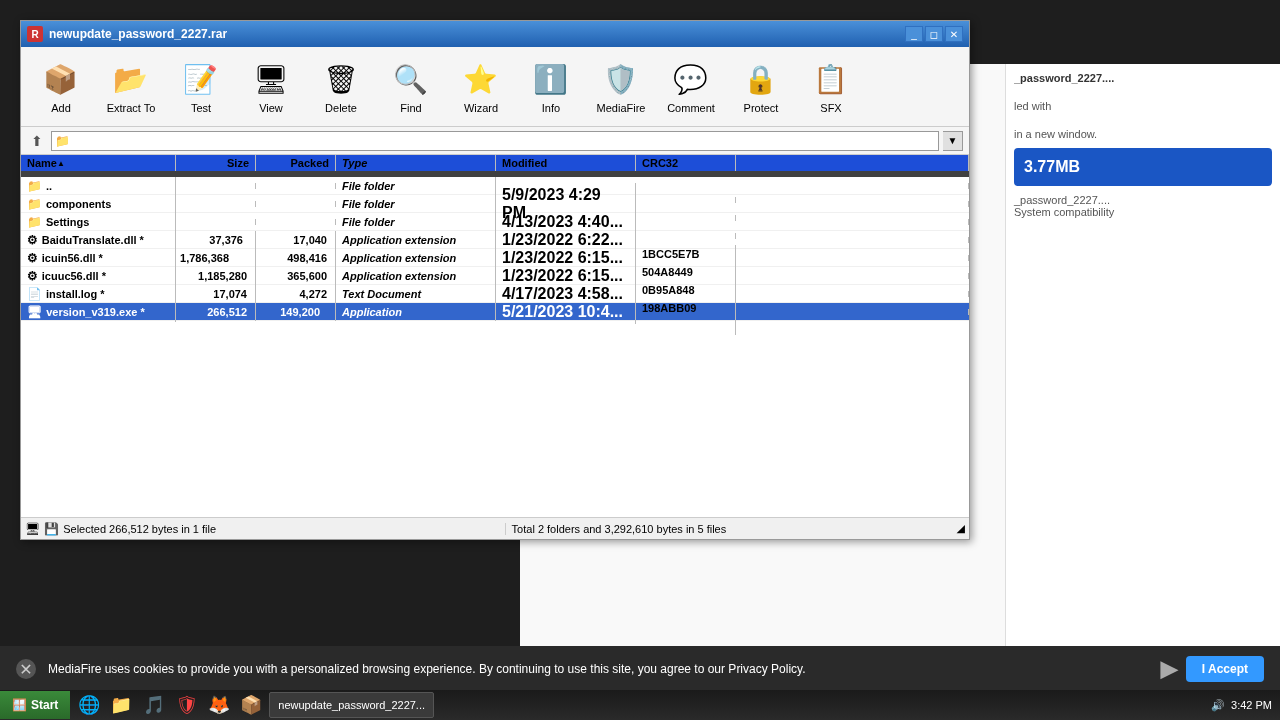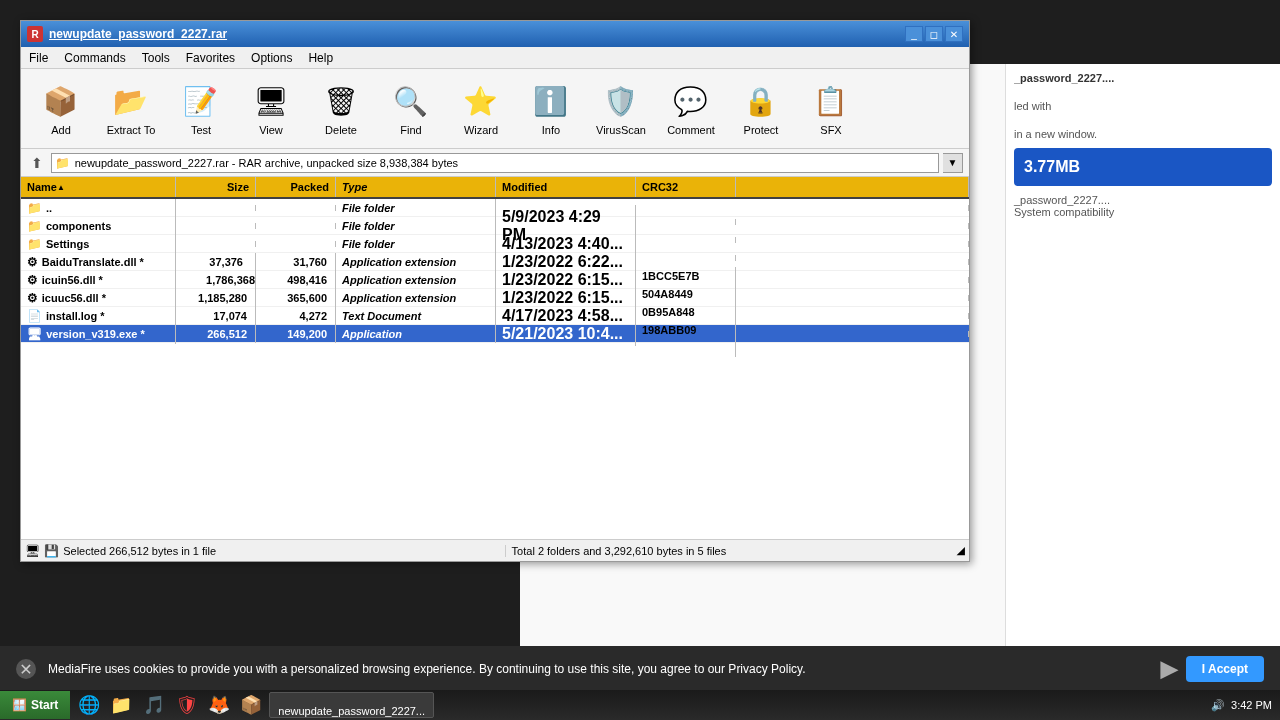--- a/index.html
+++ b/index.html
@@ -2,21 +2,21 @@
 <html><head>
   <meta charset="utf-8">
   <style>
     * { margin: 0; padding: 0; box-sizing: border-box; }
     body { width: 1280px; height: 720px; overflow: hidden; font-family: 'Segoe UI', Tahoma, Arial, sans-serif; font-size: 12px; background: #1e1e1e; }
 
     
     .winrar-window { position: absolute; top: 20px; left: 20px; width: 950px; background: #fff; border: 1px solid #999; box-shadow: 2px 2px 8px rgba(0,0,0,0.4); z-index: 10; }
     .winrar-titlebar { background: linear-gradient(to bottom, #4a90d9, #2060b0); color: #fff; height: 26px; display: flex; align-items: center; padding: 0 6px; font-size: 12px; font-weight: bold; user-select: none; }
     .winrar-titlebar .app-icon { width: 16px; height: 16px; margin-right: 6px; background: #cc3333; border-radius: 2px; display: flex; align-items: center; justify-content: center; font-size: 10px; color: #fff; font-weight: bold; }
-    .winrar-titlebar .title-text { flex: 1; text-decoration: underline; }
+    .winrar-titlebar .title-text { flex: 1; }
     .titlebar-btns { display: flex; gap: 2px; }
     .titlebar-btn { width: 18px; height: 16px; background: #4a90d9; border: 1px solid #3070c0; color: #fff; font-size: 10px; cursor: pointer; display: flex; align-items: center; justify-content: center; }
 
     
     .winrar-menubar { background: #f0f0f0; border-bottom: 1px solid #ccc; display: flex; align-items: center; height: 22px; }
     .menu-item { padding: 2px 8px; cursor: pointer; font-size: 12px; }
 
     
     .winrar-toolbar { background: #f5f5f5; border-bottom: 1px solid #ccc; display: flex; align-items: center; padding: 4px 6px; gap: 2px; height: 80px; }
     .toolbar-btn { display: flex; flex-direction: column; align-items: center; justify-content: center; width: 68px; height: 70px; border: none; background: none; cursor: pointer; border-radius: 3px; gap: 2px; }
@@ -24,21 +24,21 @@
     .toolbar-label { font-size: 11px; color: #000; }
 
     
     .winrar-addressbar { background: #f5f5f5; border-bottom: 1px solid #ccc; display: flex; align-items: center; padding: 3px 6px; gap: 4px; height: 28px; }
     .addr-back { font-size: 14px; color: #555; cursor: pointer; padding: 2px 4px; }
     .addr-input { flex: 1; height: 20px; border: 1px solid #999; padding: 0 4px; font-size: 11px; background: #fff; display: flex; align-items: center; }
     .addr-dropdown { width: 20px; height: 20px; border: 1px solid #999; border-left: none; background: #e0e0e0; cursor: pointer; display: flex; align-items: center; justify-content: center; font-size: 10px; }
 
     
     .winrar-list { background: #fff; }
-    .list-header { display: flex; background: #eab308; border-bottom: 2px solid #404040; height: 22px; }
+    .list-header { display: flex; background: #1d4ed8; border-bottom: 6px solid #404040; height: 22px; }
     .list-col { padding: 3px 6px; font-size: 11px; font-weight: bold; border-right: 1px solid #bbb; cursor: pointer; display: flex; align-items: center; overflow: hidden; }
     .col-name { width: 155px; }
     .col-size { width: 80px; justify-content: flex-end; }
     .col-packed { width: 80px; justify-content: flex-end; }
     .col-type { width: 160px; font-style: italic; }
     .col-modified { width: 140px; }
     .col-crc { width: 100px; }
     .col-rest { flex: 1; }
 
     .list-row { display: flex; align-items: center; height: 18px; border-bottom: 1px solid #f0f0f0; }
@@ -68,21 +68,21 @@
     .firefox-notification { position: absolute; bottom: 0; left: 0; right: 0; background: #fffbe6; border-top: 1px solid #e0c040; padding: 5px 10px; display: flex; align-items: center; gap: 8px; font-size: 12px; z-index: 25; height: 28px; }
     .firefox-info-icon { color: #0066cc; font-size: 14px; }
     .firefox-notif-text { flex: 1; }
     .firefox-refresh-btn { background: #f0f0f0; border: 1px solid #bbb; padding: 2px 10px; cursor: pointer; border-radius: 3px; font-size: 11px; }
     .firefox-notif-close { cursor: pointer; font-size: 14px; color: #555; background: none; border: none; }
 
     
     .taskbar { position: absolute; bottom: 0; left: 0; right: 0; height: 30px; background: linear-gradient(to bottom, #1a1a1a, #2a2a2a); display: flex; align-items: center; z-index: 30; }
     .start-btn { background: linear-gradient(to bottom, #3a8a3a, #2a6a2a); color: #fff; height: 28px; padding: 0 12px; border: none; cursor: pointer; font-weight: bold; display: flex; align-items: center; gap: 4px; font-size: 12px; }
     .taskbar-items { display: flex; align-items: center; flex: 1; gap: 2px; padding: 0 4px; }
-    .taskbar-item { background: #3a3a3a; border: 1px solid #555; color: #fff; height: 22px; padding: 12px 8px; font-size: 11px; cursor: pointer; display: flex; align-items: flex-start; border-radius: 2px; }
+    .taskbar-item { background: #3a3a3a; border: 1px solid #555; color: #fff; height: 22px; padding: 12px 8px; font-size: 11px; cursor: pointer; display: flex; align-items: center; border-radius: 2px; }
     .taskbar-tray { display: flex; align-items: center; gap: 6px; padding: 0 8px; color: #fff; font-size: 11px; }
 
     
     .transfer-bar { position: absolute; bottom: 28px; left: 0; background: #f0f0f0; border-top: 1px solid #ccc; padding: 3px 8px; font-size: 11px; width: 980px; z-index: 15; }
 
     
     .content-area { position: absolute; top: 64px; left: 520px; right: 275px; bottom: 60px; background: #f9f9f9; padding: 10px; font-size: 12px; overflow: hidden; }
     .content-text { color: #333; line-height: 1.5; }
 
     
@@ -107,28 +107,20 @@
   <div class="winrar-titlebar">
     <div class="app-icon">R</div>
     <span class="title-text">newupdate_password_2227.rar</span>
     <div class="titlebar-btns">
       <button class="titlebar-btn">_</button>
       <button class="titlebar-btn">◻</button>
       <button class="titlebar-btn close">✕</button>
     </div>
   </div>
 
-  <div class="winrar-menubar">
-    <span class="menu-item">File</span>
-    <span class="menu-item">Commands</span>
-    <span class="menu-item">Tools</span>
-    <span class="menu-item">Favorites</span>
-    <span class="menu-item">Options</span>
-    <span class="menu-item">Help</span>
-  </div>
 
   <div class="winrar-toolbar">
     <button class="toolbar-btn">
       <div class="toolbar-icon">📦</div>
       <span class="toolbar-label">Add</span>
     </button>
     <button class="toolbar-btn">
       <div class="toolbar-icon">📂</div>
       <span class="toolbar-label">Extract To</span>
     </button>
@@ -151,41 +143,40 @@
     <button class="toolbar-btn">
       <div class="toolbar-icon">⭐</div>
       <span class="toolbar-label">Wizard</span>
     </button>
     <button class="toolbar-btn">
       <div class="toolbar-icon">ℹ️</div>
       <span class="toolbar-label">Info</span>
     </button>
     <button class="toolbar-btn">
       <div class="toolbar-icon">🛡️</div>
-      <span class="toolbar-label">VirusScan</span>
+      <span class="toolbar-label">MediaFire</span>
     </button>
     <button class="toolbar-btn">
       <div class="toolbar-icon">💬</div>
       <span class="toolbar-label">Comment</span>
     </button>
     <button class="toolbar-btn">
       <div class="toolbar-icon">🔒</div>
       <span class="toolbar-label">Protect</span>
     </button>
     <button class="toolbar-btn">
       <div class="toolbar-icon">📋</div>
       <span class="toolbar-label">SFX</span>
     </button>
   </div>
 
   <div class="winrar-addressbar">
     <span class="addr-back">⬆</span>
     <div class="addr-input">
       <span style="font-size:12px;margin-right:4px;">📁</span>
-      <span>newupdate_password_2227.rar - RAR archive, unpacked size 8,938,384 bytes</span>
     </div>
     <div class="addr-dropdown">▼</div>
   </div>
 
   <div class="winrar-list">
     <div class="list-header">
       <div class="list-col col-name sort-asc">Name</div>
       <div class="list-col col-size">Size</div>
       <div class="list-col col-packed">Packed</div>
       <div class="list-col col-type">Type</div>
@@ -221,30 +212,30 @@
         <div class="list-col col-packed"></div>
         <div class="list-col col-type">File folder</div>
         <div class="list-col col-modified">4/13/2023 4:40...</div>
         <div class="list-col col-crc"></div>
         <div class="list-col col-rest"></div>
       </div>
 
       <div class="list-row">
         <div class="list-col col-name"><span class="file-icon">⚙</span>BaiduTranslate.dll *</div>
         <div class="list-col col-size" style="justify-content:flex-end;padding-right:12px;">37,376</div>
-        <div class="list-col col-packed" style="justify-content:flex-end;padding-right:8px;">31,760</div>
+        <div class="list-col col-packed" style="justify-content:flex-end;padding-right:8px;">17,040</div>
         <div class="list-col col-type">Application extension</div>
         <div class="list-col col-modified">1/23/2022 6:22...</div>
         <div class="list-col col-crc">1BCC5E7B</div>
         <div class="list-col col-rest"></div>
       </div>
 
       <div class="list-row">
         <div class="list-col col-name"><span class="file-icon">⚙</span>icuin56.dll *</div>
-        <div class="list-col col-size" style="justify-content:flex-end;padding-right:0;">1,786,368</div>
+        <div class="list-col col-size" style="justify-content:flex-end;padding-right:26px;">1,786,368</div>
         <div class="list-col col-packed" style="justify-content:flex-end;padding-right:8px;">498,416</div>
         <div class="list-col col-type">Application extension</div>
         <div class="list-col col-modified">1/23/2022 6:15...</div>
         <div class="list-col col-crc">504A8449</div>
         <div class="list-col col-rest"></div>
       </div>
 
       <div class="list-row">
         <div class="list-col col-name"><span class="file-icon">⚙</span>icuuc56.dll *</div>
         <div class="list-col col-size" style="justify-content:flex-end;padding-right:8px;">1,185,280</div>
@@ -261,21 +252,21 @@
         <div class="list-col col-packed" style="justify-content:flex-end;padding-right:8px;">4,272</div>
         <div class="list-col col-type">Text Document</div>
         <div class="list-col col-modified">4/17/2023 4:58...</div>
         <div class="list-col col-crc">198ABB09</div>
         <div class="list-col col-rest"></div>
       </div>
 
       <div class="list-row selected">
         <div class="list-col col-name"><span class="file-icon">🖥</span>version_v319.exe *</div>
         <div class="list-col col-size" style="justify-content:flex-end;padding-right:8px;">266,512</div>
-        <div class="list-col col-packed" style="justify-content:flex-end;padding-right:8px;">149,200</div>
+        <div class="list-col col-packed" style="justify-content:flex-end;padding-right:15px;">149,200</div>
         <div class="list-col col-type">Application</div>
         <div class="list-col col-modified">5/21/2023 10:4...</div>
         <div class="list-col col-crc">3759276C</div>
         <div class="list-col col-rest"></div>
       </div>
     </div>
   </div>
 
   <div class="winrar-statusbar">
     <span class="status-icon">🖥</span>

